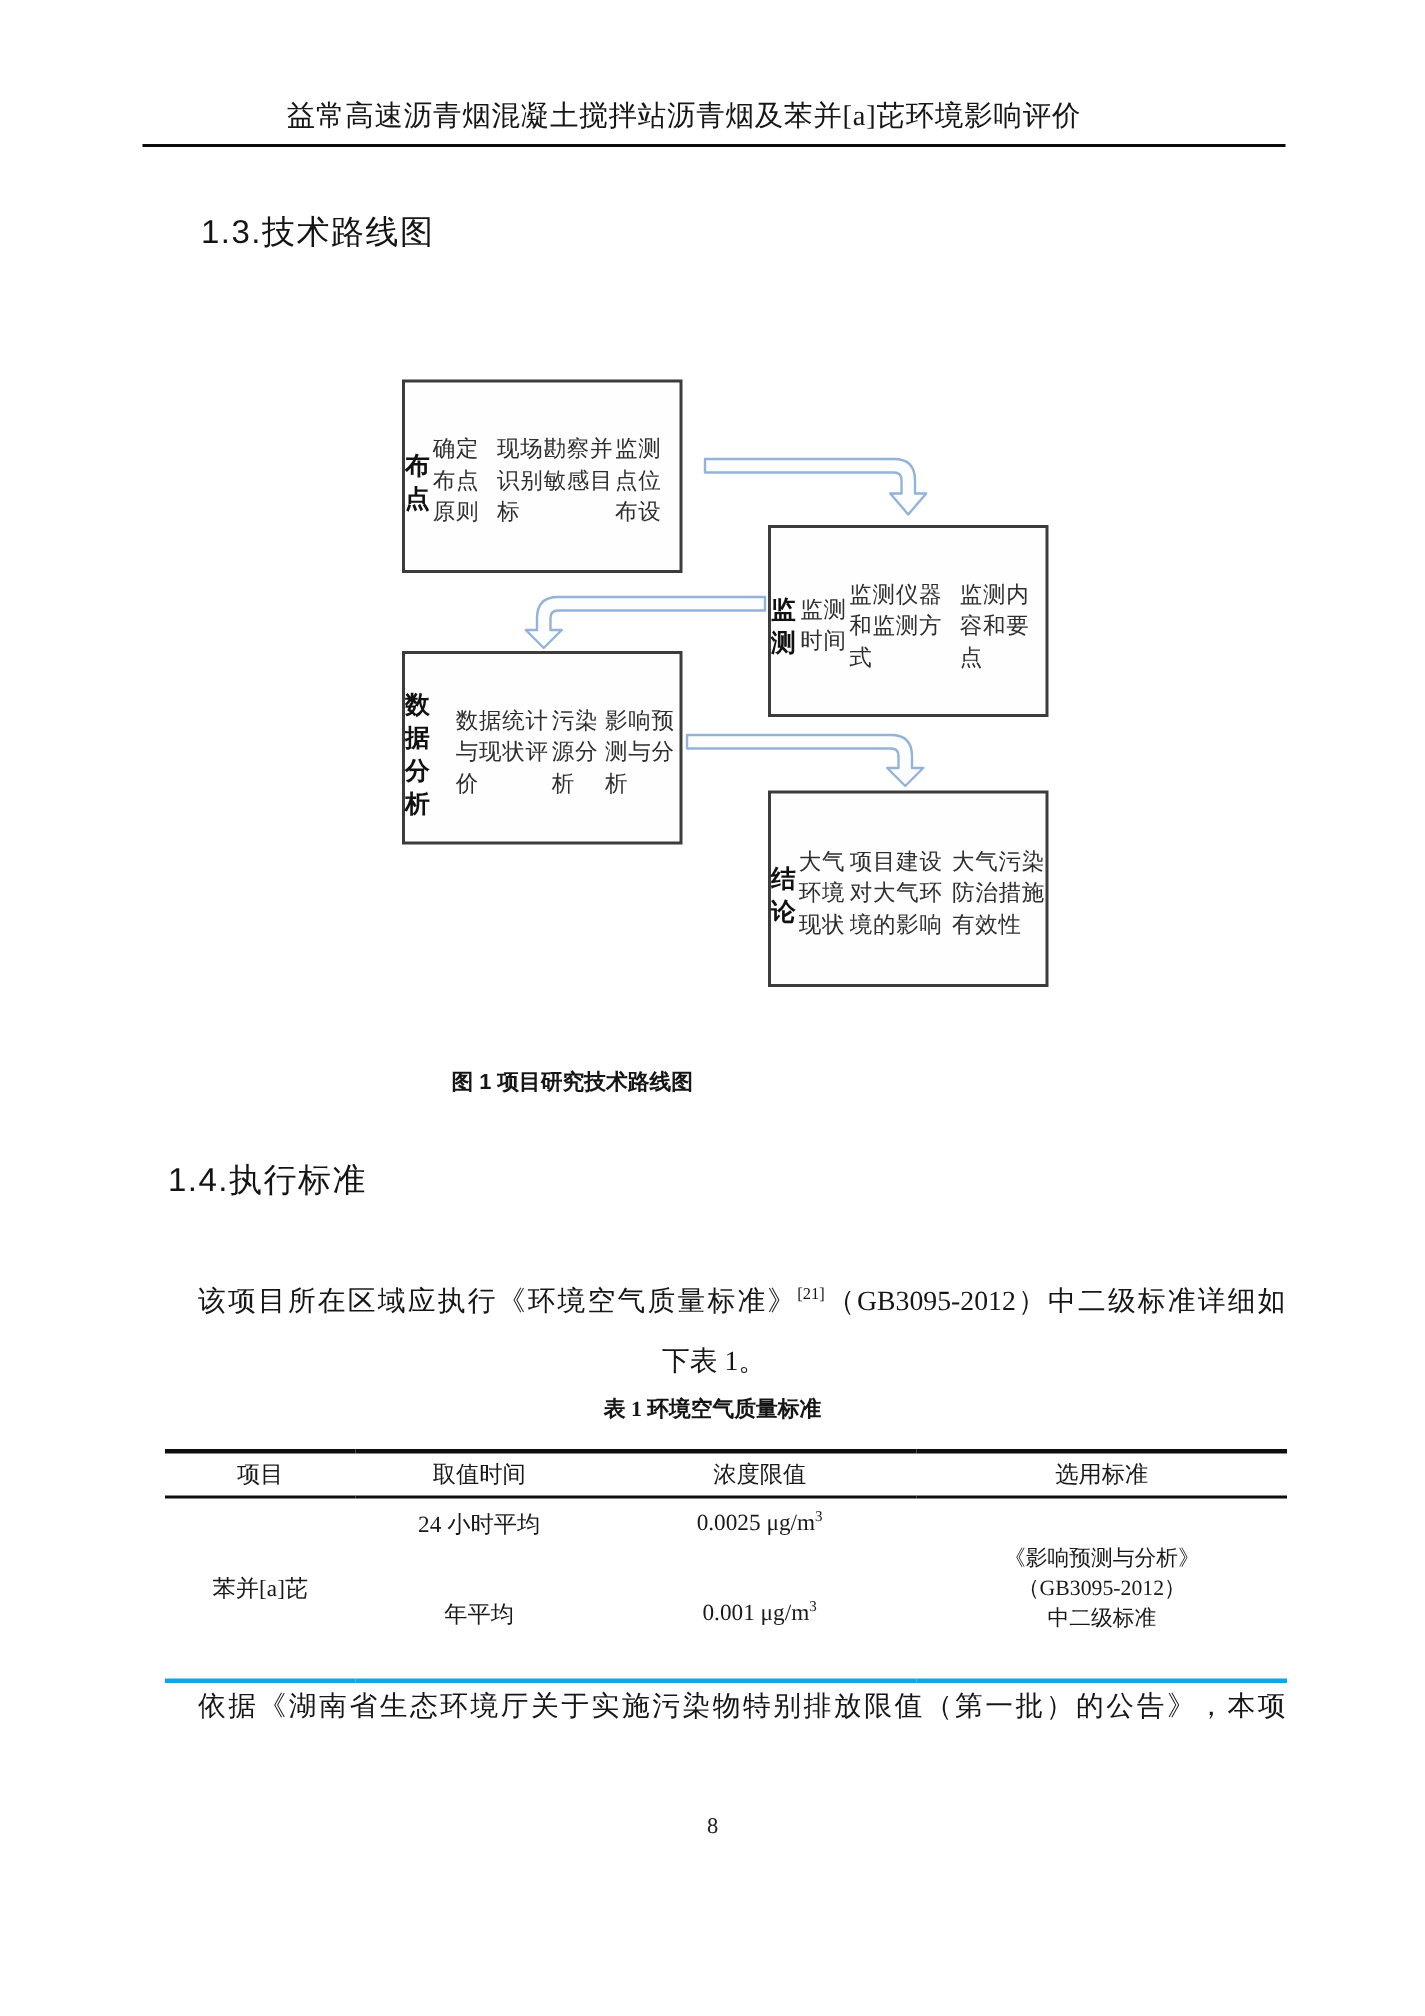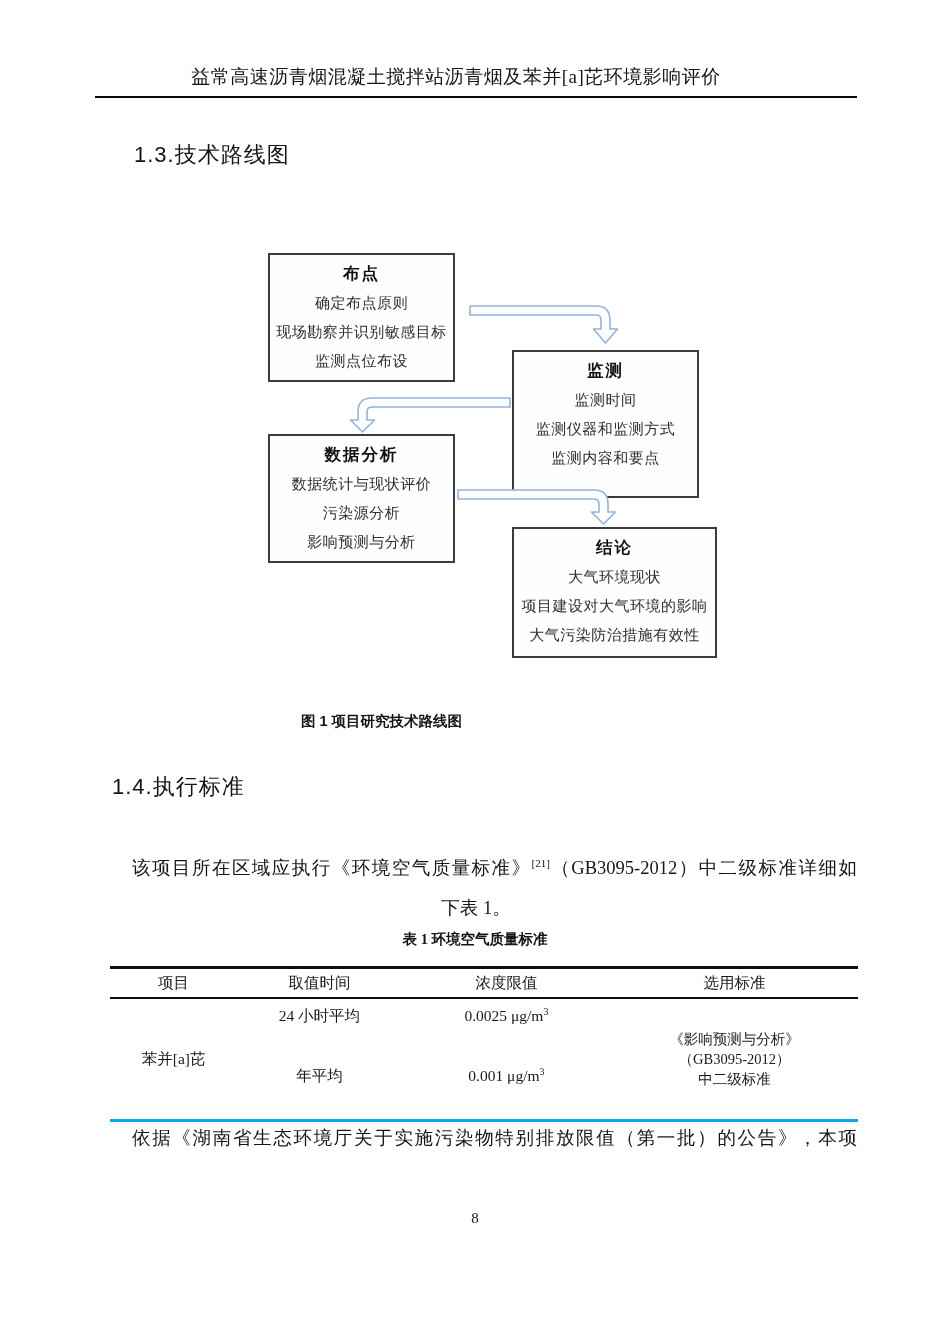--- a/index.html
+++ b/index.html
@@ -19,30 +19,30 @@
   .sec-heading{
     font-family:"Liberation Sans","DejaVu Sans",sans-serif;
     font-size:22px;font-weight:500;color:#141414;letter-spacing:1px;
   }
   .h13{top:140px;left:112px;margin-left:22px;}
   .h14{top:772px;left:112px;}
   
   .flow-layer{top:0;left:0;width:950px;height:1344px;pointer-events:none;}
   .fbox{
     position:absolute;background:#fefefe;border:2px solid #3c3c3c;
-    display:flex;flex-direction:column;align-items:center;box-sizing:border-box;
+    display:flex;flex-direction:row;align-items:center;box-sizing:border-box;
   }
   .fbox .ftitle{
     font-weight:bold;font-size:16.5px;margin-top:8px;letter-spacing:2px;color:#111;
   }
   .fbox .fitem{font-size:15px;line-height:21px;margin-top:8px;color:#2e2e2e;letter-spacing:0.5px;}
   .b1{left:268px;top:253px;width:187px;height:129px;}
-  .b2{left:512px;top:350px;width:187px;height:148px;}
+  .b2{left:512px;top:350px;width:187px;height:128px;}
   .b3{left:268px;top:434px;width:187px;height:129px;}
-  .b4{left:512px;top:527px;width:205px;height:131px;}
+  .b4{left:512px;top:527px;width:187px;height:131px;}
   .arrows-svg{position:absolute;left:0;top:240px;width:950px;height:430px;}
   .bent-arrow{stroke-width:1.6px;stroke-linejoin:round;}
   
   .fig-caption{
     top:712px;left:0;width:763px;text-align:center;
     font-family:"Liberation Sans","DejaVu Sans",sans-serif;
     font-weight:bold;font-size:14.5px;color:#151515;
   }
   .tbl-caption{
     top:930px;left:0;width:950px;text-align:center;

